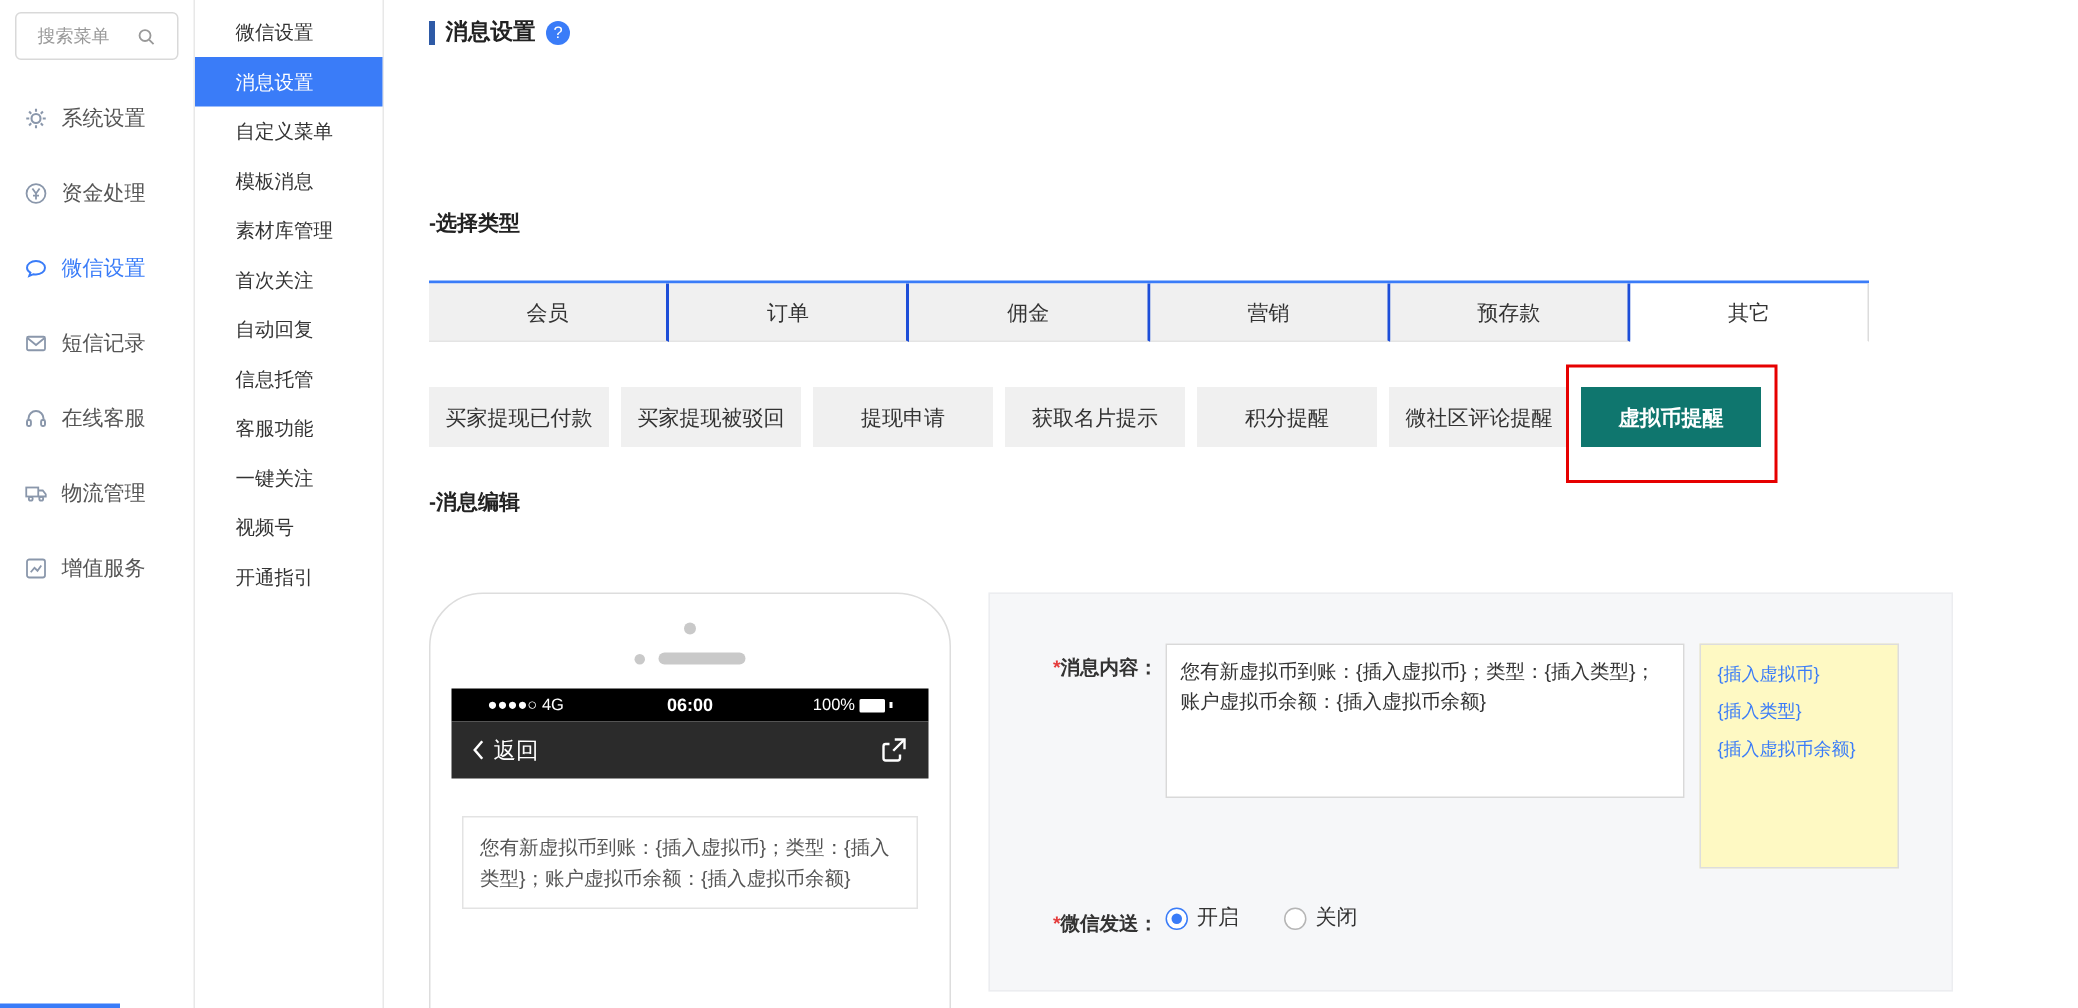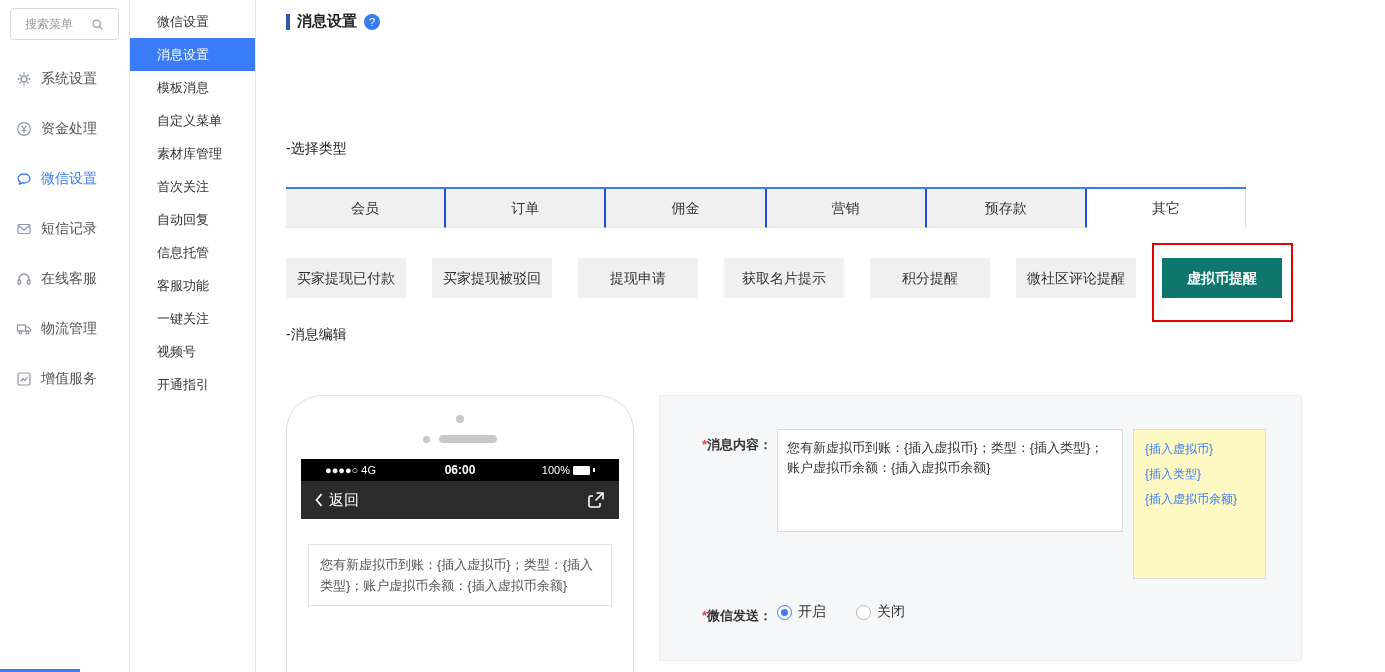--- a/index.html
+++ b/index.html
@@ -30,31 +30,31 @@
   .title-bar{width:4px;height:16px;background:#2e5aa6;}
   .page-title b{font-size:15px;color:#222;}
   .help-icon{width:16px;height:16px;border-radius:50%;background:#3a7cf8;color:#fff;font-size:11px;
              display:flex;align-items:center;justify-content:center;cursor:pointer;}
 
   .notice{position:absolute;left:30px;right:0;top:56px;background:#e9f2fe;padding:10px 14px 10px 14px;
           font-size:13px;line-height:20px;color:#444;}
   .detail-btn{position:absolute;right:7px;bottom:9px;background:#3a7cf8;color:#fff;font-size:12px;
               padding:4px 9px;border-radius:2px;cursor:pointer;white-space:nowrap;}
 
-  .section-label{position:absolute;left:30px;font-weight:normal;font-size:14px;color:#222;}
+  .section-label{position:absolute;left:30px;font-weight:bold;font-size:14px;color:#222;}
   .lbl-type{top:140px;}
   .lbl-edit{top:326px;}
 
   .tabs{position:absolute;left:30px;top:187px;width:960px;display:flex;border-top:2px solid #3a7cf8;}
   .tab{flex:1;height:39px;line-height:39px;text-align:center;background:#f0f0f0;font-size:14px;color:#333;
        border-right:2px solid #1d4ed8;border-bottom:1px solid #e4e4e4;cursor:pointer;}
   .tab:last-child{border-right:none;}
   .tab.active{background:#fff;border-bottom:1px solid #fff;border-right:1px solid #dcdcdc;}
 
-  .type-btns{position:absolute;left:30px;top:258px;display:flex;gap:26px;}
+  .type-btns{position:absolute;left:30px;top:258px;display:flex;gap:8px;}
   .tbtn{width:120px;height:40px;line-height:40px;text-align:center;background:#f0f0f0;font-size:14px;color:#333;cursor:pointer;white-space:nowrap;}
   .tbtn-wrap{position:relative;}
   .tbtn.green{background:#0f766e;color:#fff;font-weight:bold;}
   .annotation{position:absolute;left:-10px;top:-15px;width:141px;height:79px;border:2px solid #e60000;pointer-events:none;}
 
   
   .phone{position:absolute;left:30px;top:395px;width:348px;height:320px;background:#fff;
          border:1px solid #ddd;border-radius:36px 36px 0 0;}
   .cam-dot{position:absolute;top:19px;left:50%;transform:translateX(-50%);width:8px;height:8px;border-radius:50%;background:#c9c9c9;}
   .speaker-row{position:absolute;top:39px;left:50%;transform:translateX(-50%);display:flex;align-items:center;gap:9px;}
@@ -179,22 +179,22 @@
           <path d="M4.5 10.5l2.5-3 2 2 2.5-3.5"></path>
         </svg>
     </span>
     <span>增值服务</span>
   </div>
 </div>
 
 <div class="submenu">
   <div class="sub-item">微信设置</div>
   <div class="sub-item active">消息设置</div>
+  <div class="sub-item">自定义菜单</div>
   <div class="sub-item">模板消息</div>
-  <div class="sub-item">自定义菜单</div>
   <div class="sub-item">素材库管理</div>
   <div class="sub-item">首次关注</div>
   <div class="sub-item">自动回复</div>
   <div class="sub-item">信息托管</div>
   <div class="sub-item">客服功能</div>
   <div class="sub-item">一键关注</div>
   <div class="sub-item">视频号</div>
   <div class="sub-item">开通指引</div>
 </div>
 

